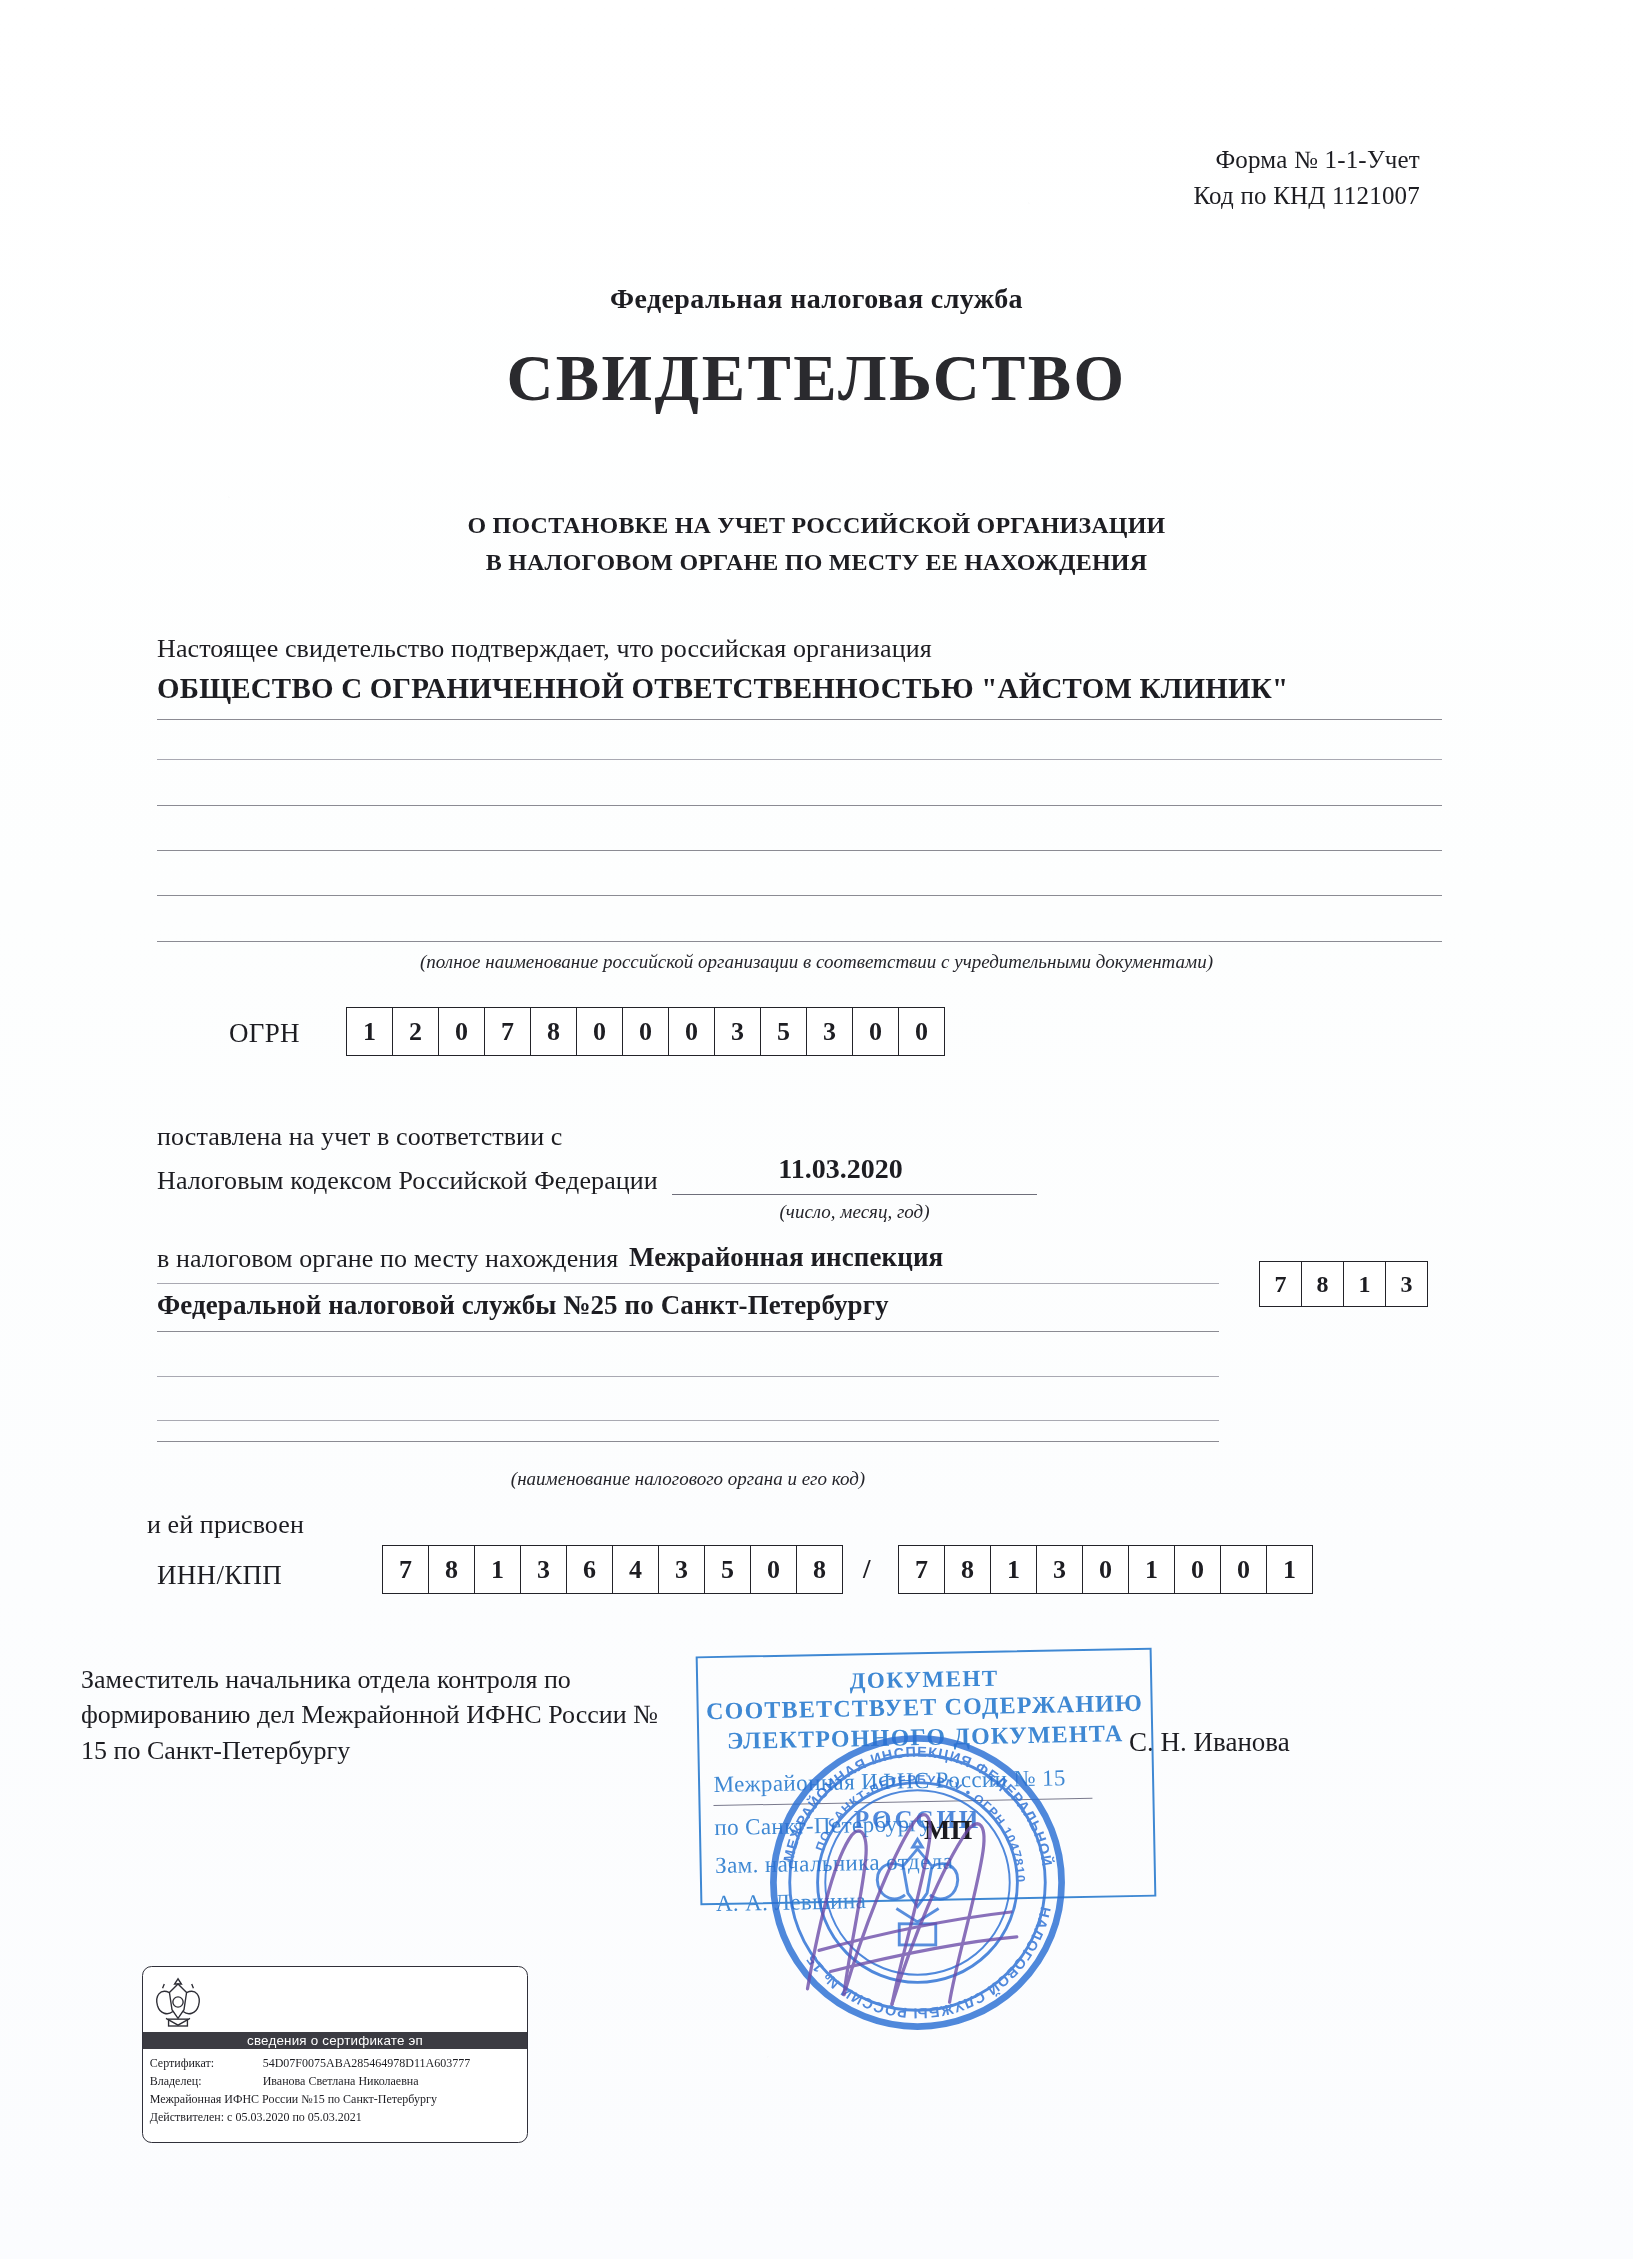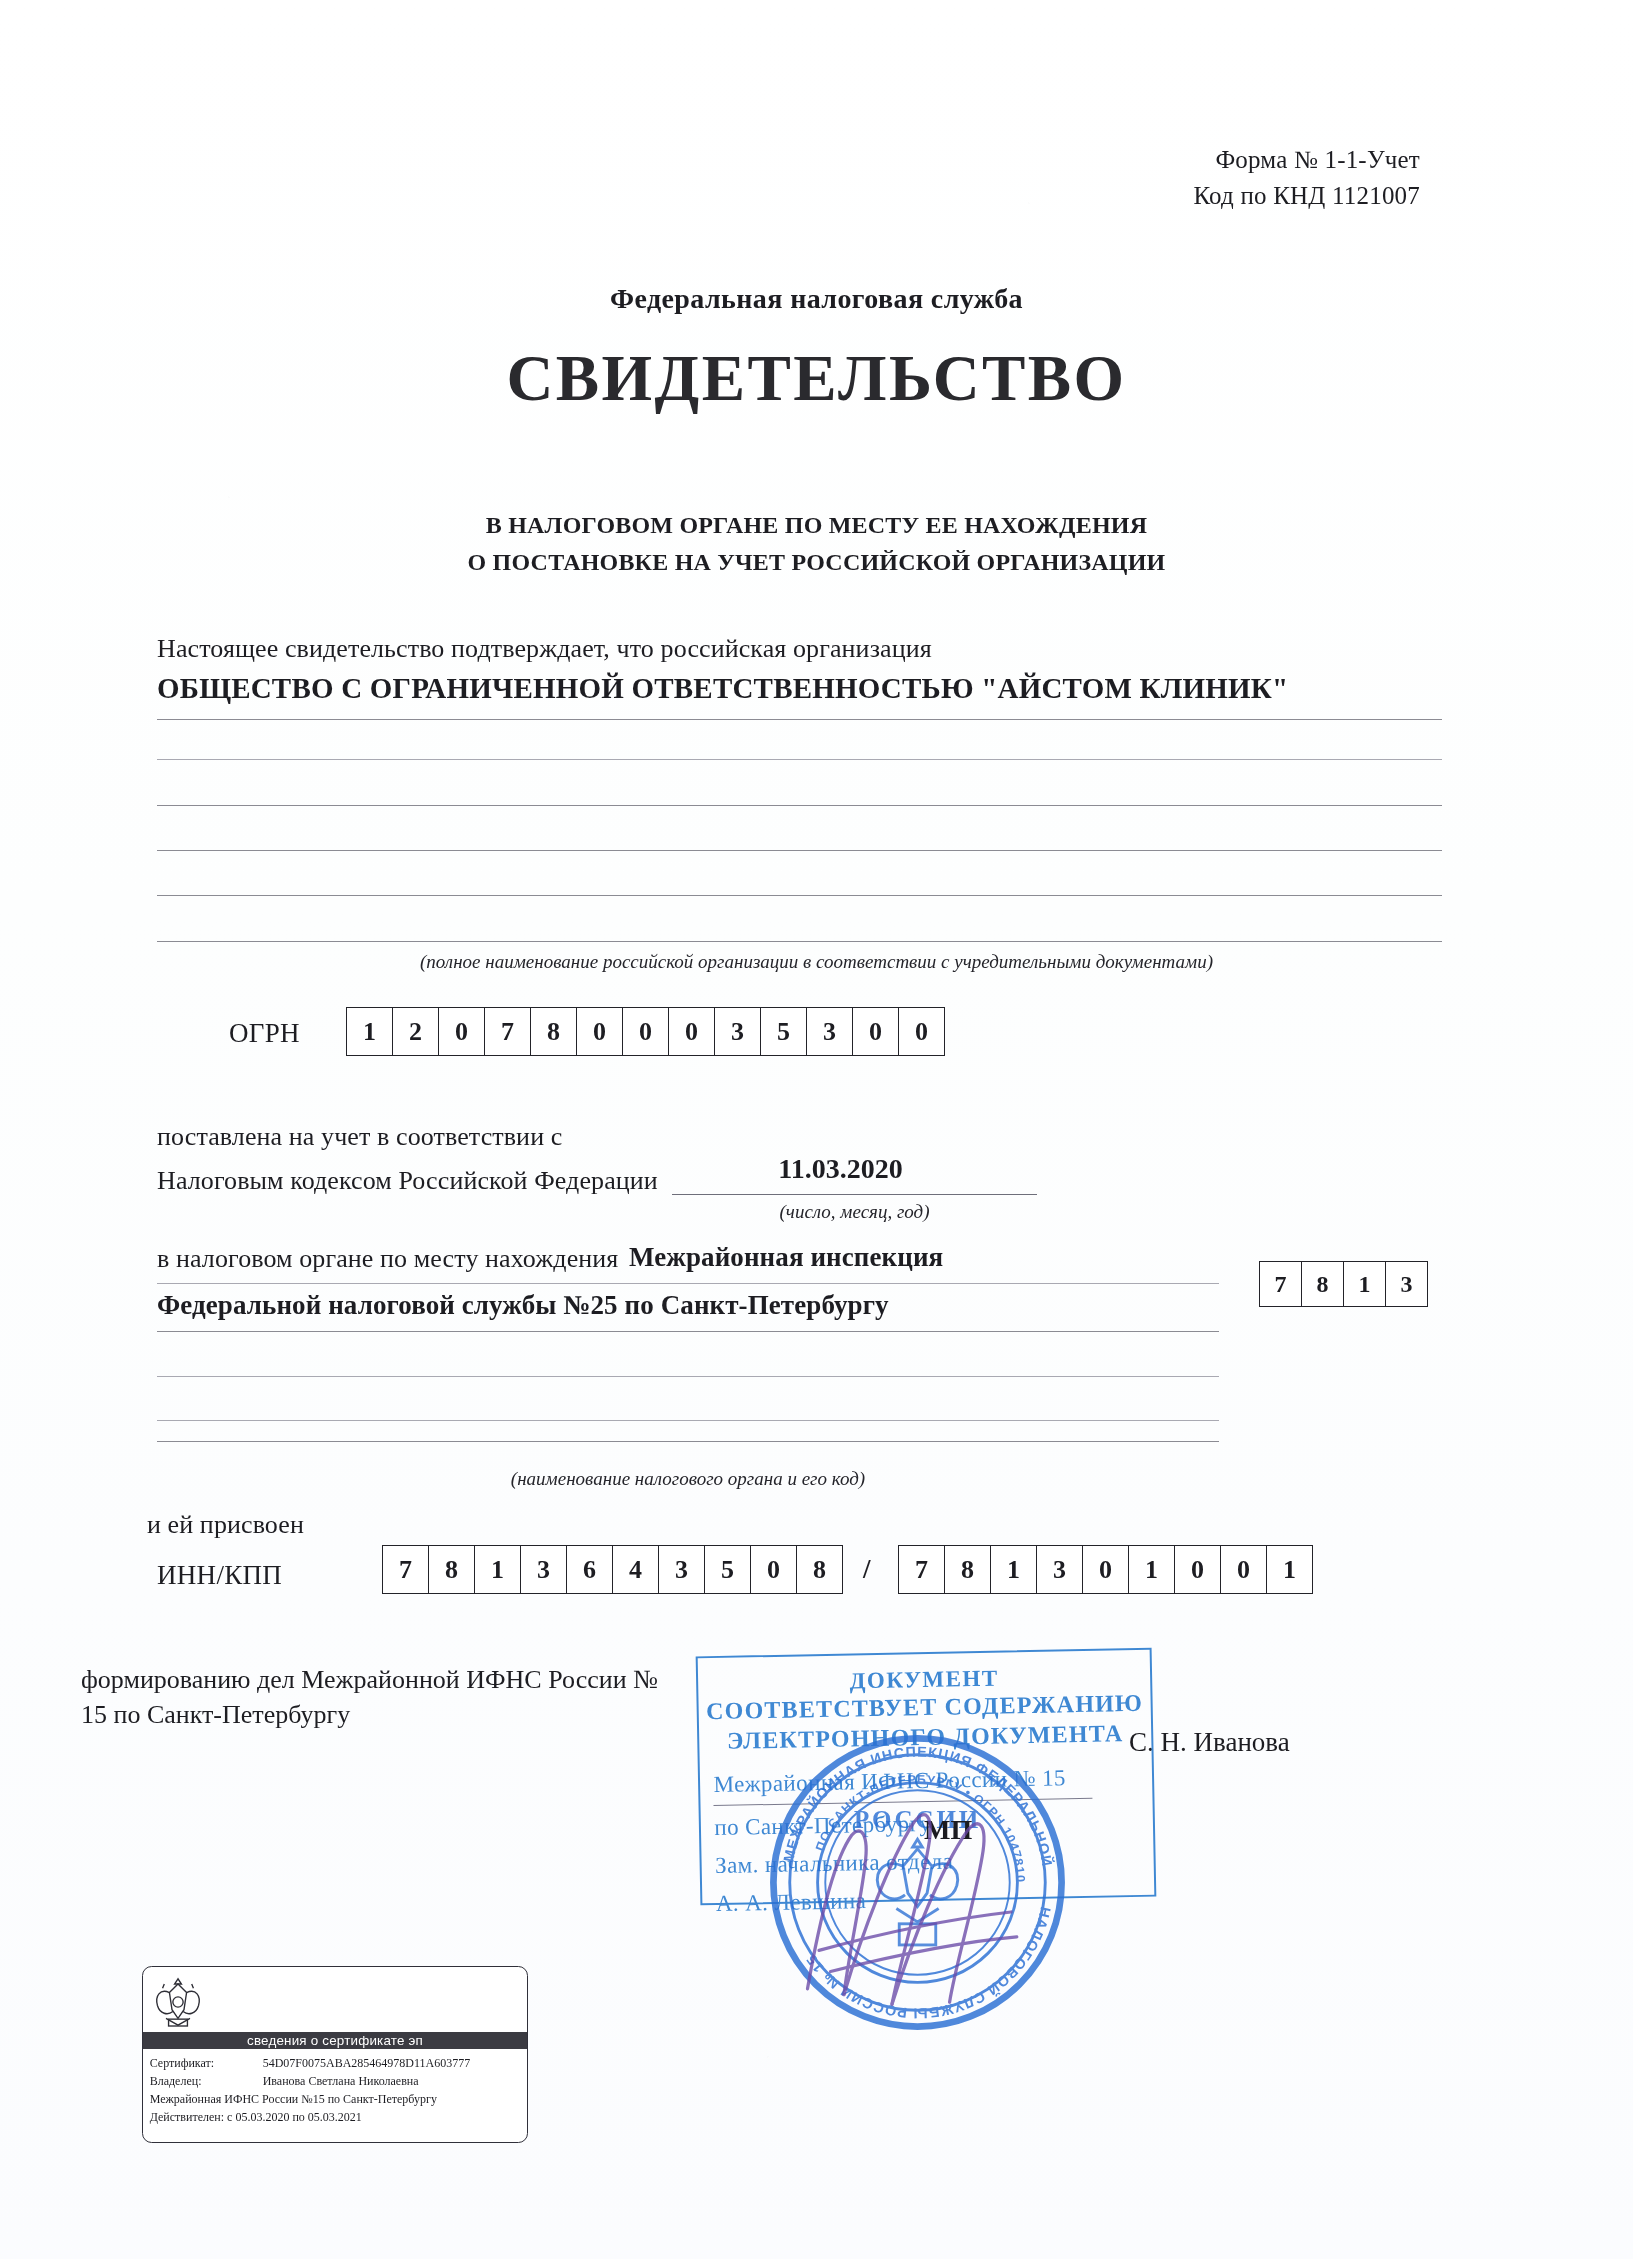--- a/index.html
+++ b/index.html
@@ -180,22 +180,22 @@
   <div class="noise"></div>
 
   <div class="formcode">
     <div>Форма № 1-1-Учет</div>
     <div>Код по КНД 1121007</div>
   </div>
 
   <div class="fns">Федеральная налоговая служба</div>
   <div class="svid">СВИДЕТЕЛЬСТВО</div>
   <div class="subtitle">
+    <div>О ПОСТАНОВКЕ НА УЧЕТ РОССИЙСКОЙ ОРГАНИЗАЦИИ</div>
     <div>В НАЛОГОВОМ ОРГАНЕ  ПО МЕСТУ ЕЕ НАХОЖДЕНИЯ</div>
-    <div>О ПОСТАНОВКЕ НА УЧЕТ РОССИЙСКОЙ ОРГАНИЗАЦИИ</div>
   </div>
 
   <div class="lead">Настоящее свидетельство подтверждает, что российская организация</div>
   <div class="orgname">ОБЩЕСТВО С ОГРАНИЧЕННОЙ ОТВЕТСТВЕННОСТЬЮ "АЙСТОМ КЛИНИК"</div>
 
   <div class="rule" style="top:719px;"></div>
   <div class="rule light" style="top:759px;"></div>
   <div class="rule" style="top:805px;"></div>
   <div class="rule" style="top:850px;"></div>
   <div class="rule" style="top:895px;"></div>
@@ -264,20 +264,21 @@
       <div class="cell">1</div>
       <div class="cell">3</div>
       <div class="cell">0</div>
       <div class="cell">1</div>
       <div class="cell">0</div>
       <div class="cell">0</div>
       <div class="cell">1</div>
     </div>
 
   <div class="signer">
+    <div>Заместитель начальника отдела контроля по</div>
     <div>формированию дел Межрайонной ИФНС России №</div>
     <div>15 по Санкт-Петербургу</div>
   </div>
   <div class="signername">С. Н. Иванова</div>
 
   <div class="bluebox">
     <div class="bb-t1">ДОКУМЕНТ</div>
     <div class="bb-t2">СООТВЕТСТВУЕТ СОДЕРЖАНИЮ</div>
     <div class="bb-t2">ЭЛЕКТРОННОГО ДОКУМЕНТА</div>
     <div class="bb-row">Межрайонная ИФНС России № 15</div>

